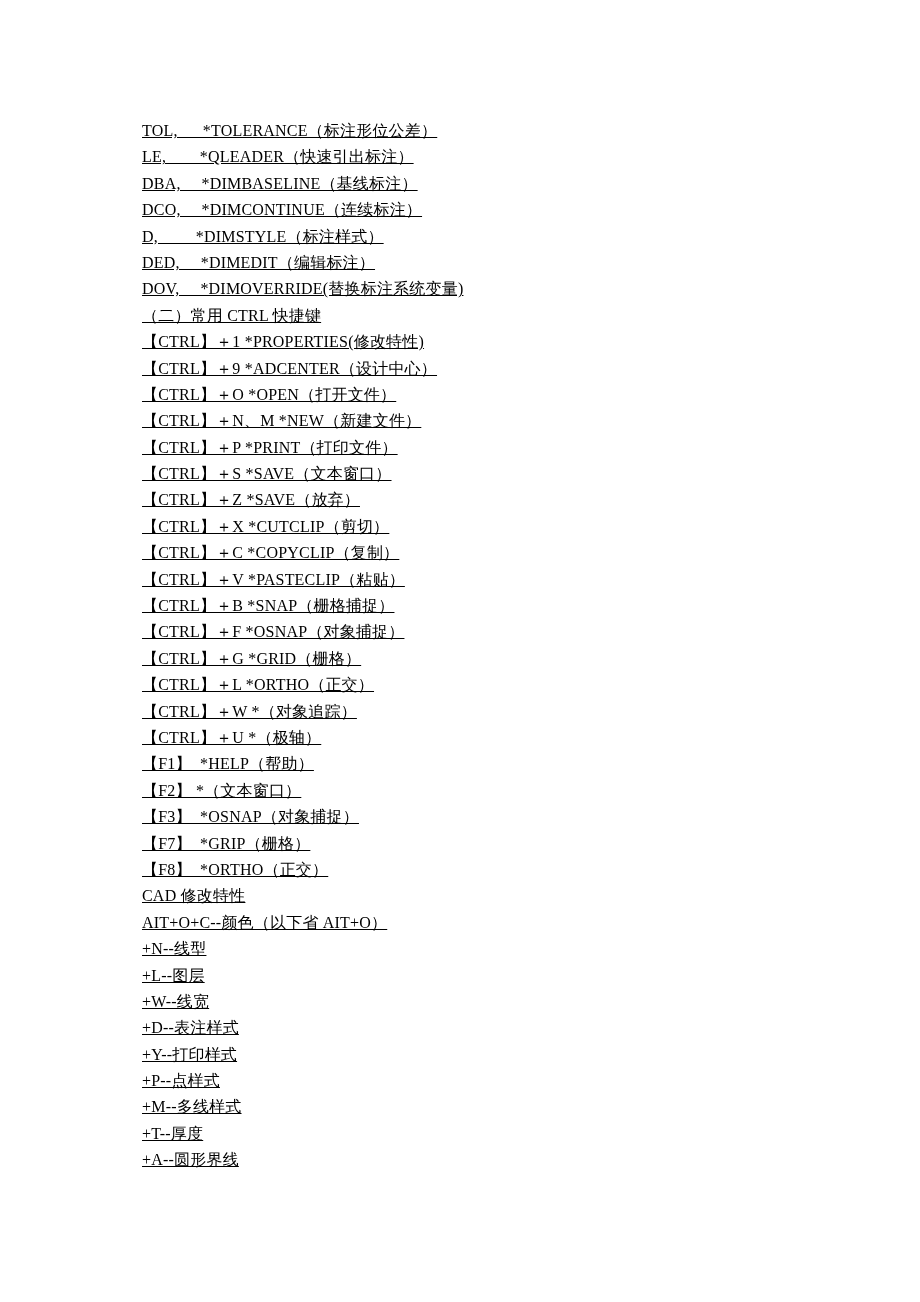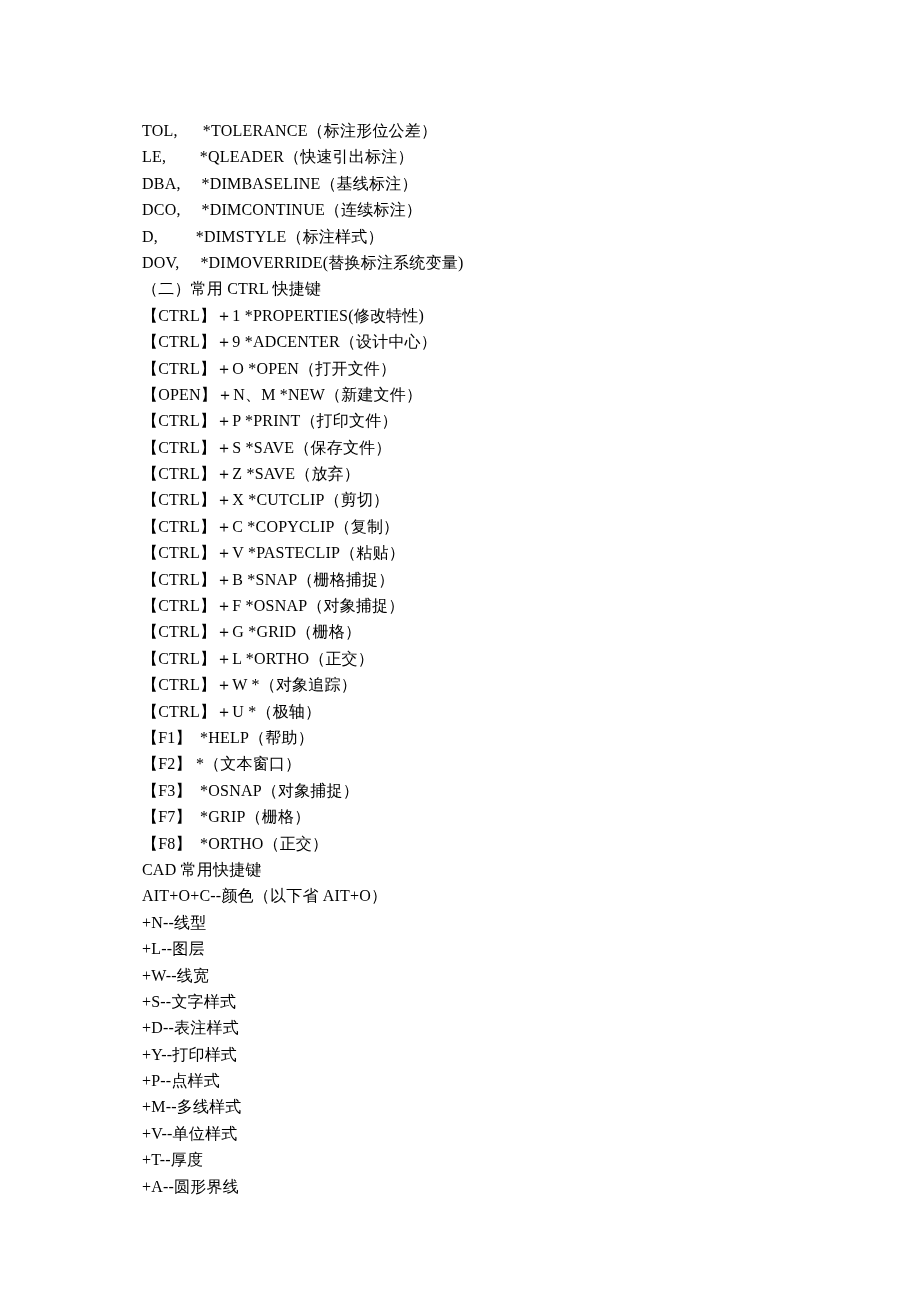--- a/index.html
+++ b/index.html
@@ -13,60 +13,60 @@
       width: 920px;
       height: 1302px;
       overflow: hidden;
     }
     .content {
       padding: 118px 0 0 142px;
     }
     .line {
       white-space: pre;
       letter-spacing: 0.2px;
+      text-decoration: underline;
     }
   </style>
 </head>
 <body>
 
 <div class="content">
 <div class="line">TOL,      *TOLERANCE（标注形位公差）</div>
     <div class="line">LE,        *QLEADER（快速引出标注）</div>
     <div class="line">DBA,     *DIMBASELINE（基线标注）</div>
     <div class="line">DCO,     *DIMCONTINUE（连续标注）</div>
     <div class="line">D,         *DIMSTYLE（标注样式）</div>
+    <div class="line">DED,     *DIMEDIT（编辑标注）</div>
     <div class="line">DOV,     *DIMOVERRIDE(替换标注系统变量)</div>
     <div class="line">（二）常用 CTRL 快捷键</div>
     <div class="line">【CTRL】＋1 *PROPERTIES(修改特性)</div>
     <div class="line">【CTRL】＋9 *ADCENTER（设计中心）</div>
     <div class="line">【CTRL】＋O *OPEN（打开文件）</div>
-    <div class="line">【OPEN】＋N、M *NEW（新建文件）</div>
+    <div class="line">【CTRL】＋N、M *NEW（新建文件）</div>
     <div class="line">【CTRL】＋P *PRINT（打印文件）</div>
-    <div class="line">【CTRL】＋S *SAVE（保存文件）</div>
+    <div class="line">【CTRL】＋S *SAVE（文本窗口）</div>
     <div class="line">【CTRL】＋Z *SAVE（放弃）</div>
     <div class="line">【CTRL】＋X *CUTCLIP（剪切）</div>
     <div class="line">【CTRL】＋C *COPYCLIP（复制）</div>
     <div class="line">【CTRL】＋V *PASTECLIP（粘贴）</div>
     <div class="line">【CTRL】＋B *SNAP（栅格捕捉）</div>
     <div class="line">【CTRL】＋F *OSNAP（对象捕捉）</div>
     <div class="line">【CTRL】＋G *GRID（栅格）</div>
     <div class="line">【CTRL】＋L *ORTHO（正交）</div>
     <div class="line">【CTRL】＋W *（对象追踪）</div>
     <div class="line">【CTRL】＋U *（极轴）</div>
     <div class="line">【F1】  *HELP（帮助）</div>
     <div class="line">【F2】 *（文本窗口）</div>
     <div class="line">【F3】  *OSNAP（对象捕捉）</div>
     <div class="line">【F7】  *GRIP（栅格）</div>
     <div class="line">【F8】  *ORTHO（正交）</div>
-    <div class="line">CAD 常用快捷键</div>
+    <div class="line">CAD 修改特性</div>
     <div class="line">AIT+O+C--颜色（以下省 AIT+O）</div>
     <div class="line">+N--线型</div>
     <div class="line">+L--图层</div>
     <div class="line">+W--线宽</div>
-    <div class="line">+S--文字样式</div>
     <div class="line">+D--表注样式</div>
     <div class="line">+Y--打印样式</div>
     <div class="line">+P--点样式</div>
     <div class="line">+M--多线样式</div>
-    <div class="line">+V--单位样式</div>
     <div class="line">+T--厚度</div>
     <div class="line">+A--圆形界线</div>
   </div>
 
 </body></html>

